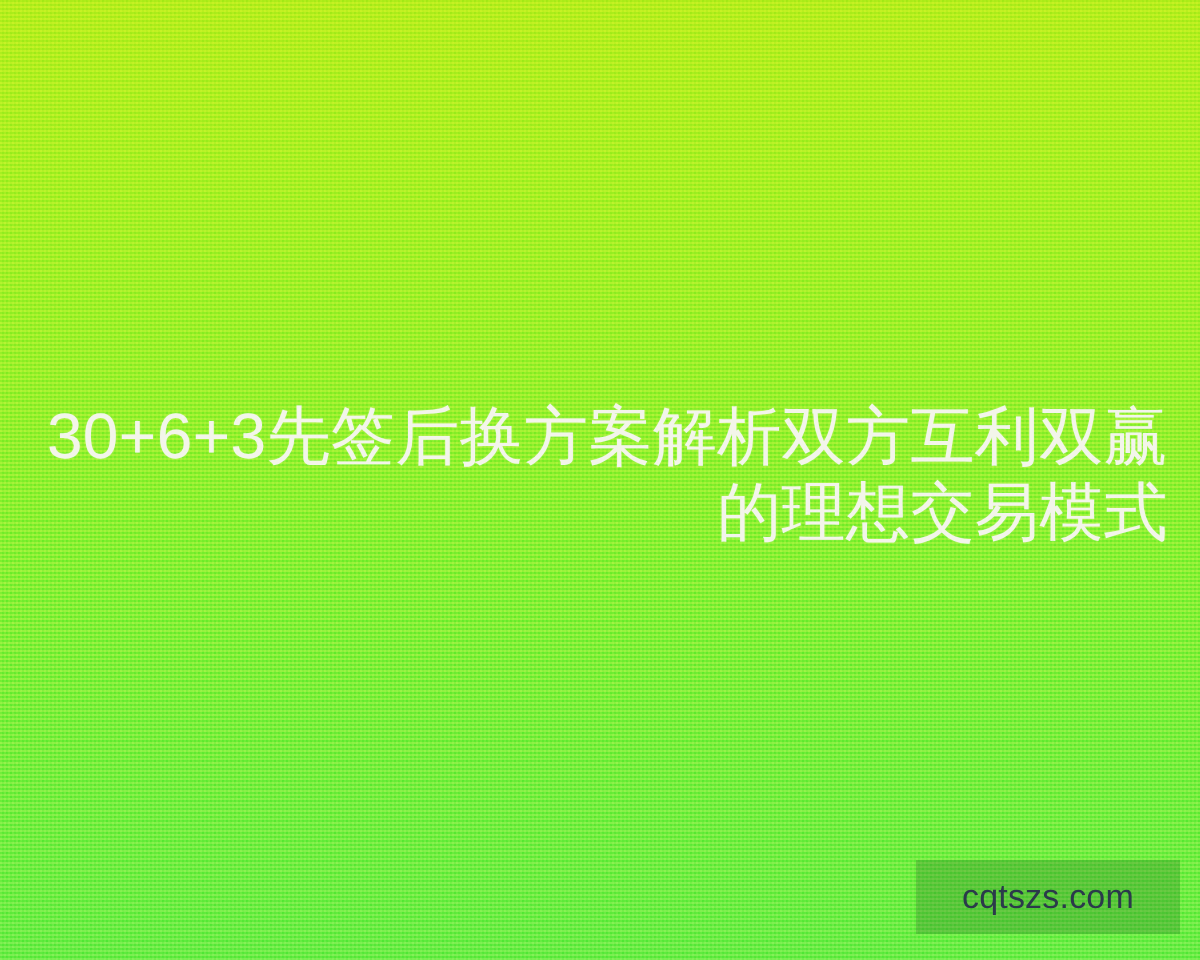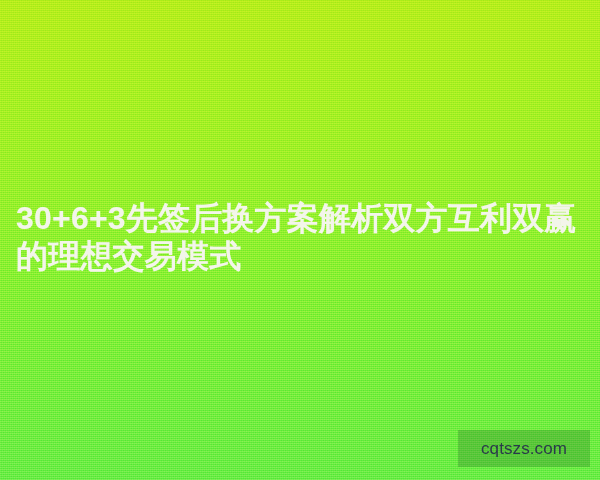--- a/index.html
+++ b/index.html
@@ -56,25 +56,25 @@
     background-size: 2px 2px, 2px 2px, 3px 3px, 3px 3px;
   }
 
   #headline {
     position: absolute;
     left: 0;
     right: 0;
     top: 199px;
     padding: 0 16px;
     box-sizing: border-box;
-    text-align: left;
+    text-align: right;
     color: #f3f5ea;
     font-size: 32px;
     line-height: 38px;
-    font-weight: 700;
+    font-weight: 400;
     letter-spacing: .2px;
     white-space: pre-line;
     text-shadow: 0 0 1px rgba(255,255,255,.35);
   }
 
   #watermark {
     position: absolute;
     left: 458px;
     top: 430px;
     width: 132px;

